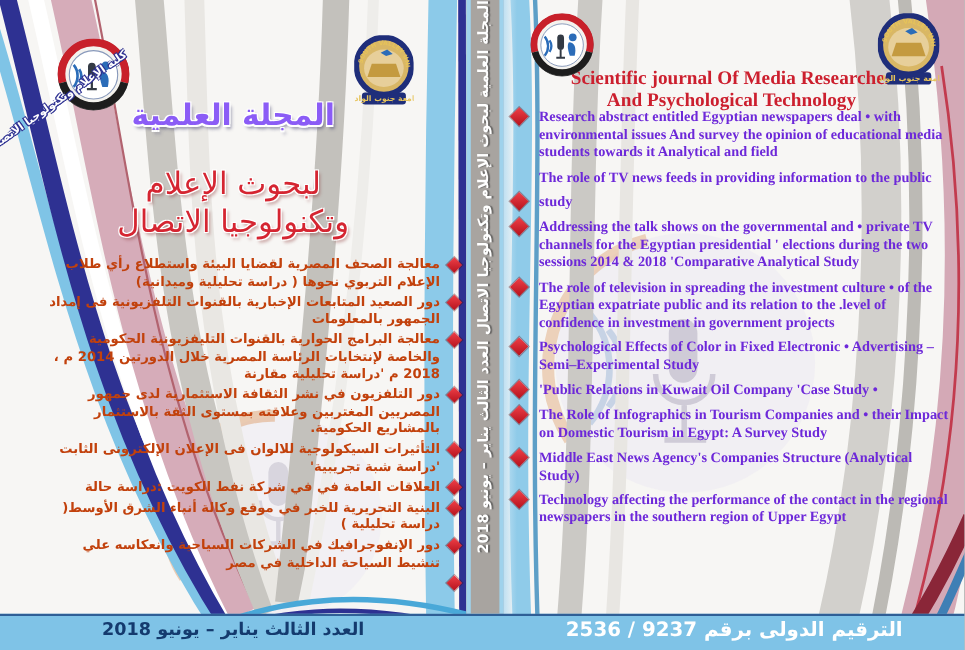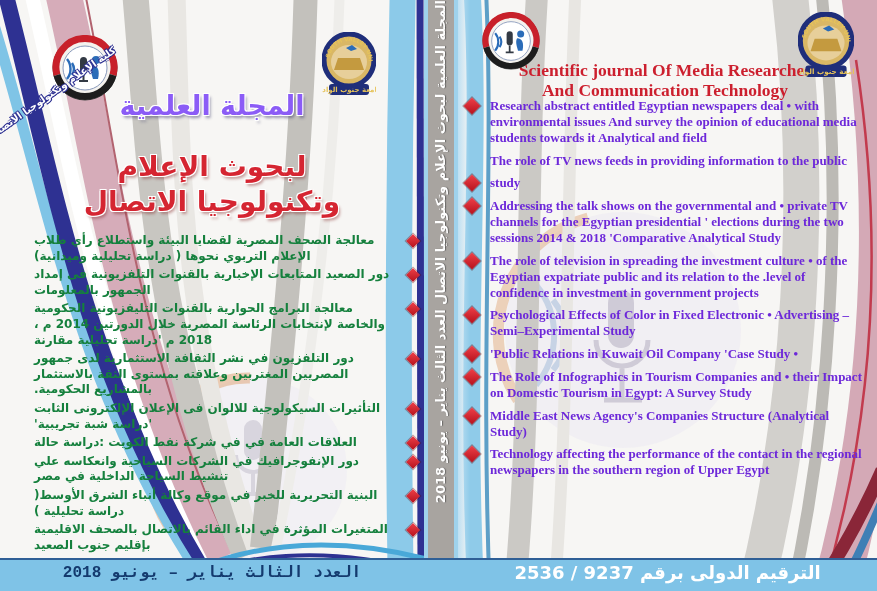--- a/index.html
+++ b/index.html
@@ -24,39 +24,39 @@
     color:#fff;font-weight:bold;font-size:13px;line-height:26px;
     text-align:right;direction:rtl;white-space:nowrap;
     text-shadow:0 1px 1px rgba(60,60,60,.6);
     z-index:6;
   }
 
   
   .footer-bar{position:absolute;left:0;top:558px;width:877px;height:33px;
     background:#7fc3e7;border-top:2px solid #2f5f96;box-sizing:border-box;z-index:7;}
   .footer-left{position:absolute;left:0;top:562px;width:424px;text-align:center;
-    direction:rtl;color:#143a6e;font-weight:bold;font-size:16px;z-index:8;font-family:Liberation Mono, monospace;}
+    direction:rtl;color:#143a6e;font-weight:bold;font-size:16px;z-index:8;}
   .footer-right{position:absolute;left:458px;top:562px;width:419px;text-align:center;
     direction:rtl;color:#ffffff;font-weight:bold;font-size:18px;z-index:8;}
   .footer-right .num{direction:ltr;unicode-bidi:isolate;letter-spacing:1px;}
 
   
   .title-ar{position:absolute;left:40px;top:90px;width:344px;text-align:center;z-index:5;}
   .title-ar .l1{
     color:#8b5cf6;font-size:27px;font-weight:bold;direction:rtl;
     text-shadow:-1px -1px 0 #fff,1px -1px 0 #fff,-1px 1px 0 #fff,1px 1px 0 #fff,2px 3px 3px rgba(40,40,90,.45);}
   .title-ar .l2,.title-ar .l3{
-    color:#d52531;font-size:28px;font-weight:bold;direction:rtl;line-height:1.25;
+    color:#d52531;font-size:28px;font-weight:normal;direction:rtl;line-height:1.25;
     text-shadow:-1px -1px 0 #fff,1px -1px 0 #fff,-1px 1px 0 #fff,1px 1px 0 #fff,2px 3px 3px rgba(120,20,20,.4);}
   .title-ar .l2{margin-top:28px;}
 
   
   .ar-list{position:absolute;left:34px;top:233px;width:386px;direction:rtl;z-index:5;}
   .ar-item{position:relative;padding-right:20px;margin-bottom:3px;
-    text-align:left;color:#15803d;font-weight:bold;font-size:12px;line-height:1.3;}
+    text-align:right;color:#c2410c;font-weight:bold;font-size:12px;line-height:1.3;}
   .ar-item .diamond{position:absolute;right:2px;top:3px;}
 
   
   .title-en{position:absolute;left:472px;top:60px;width:386px;text-align:center;z-index:5;
     font-family:"Liberation Serif",serif;color:#cc1f2e;font-weight:bold;font-size:17.5px;line-height:1.15;}
   .en-list{position:absolute;left:464px;top:98px;width:402px;z-index:5;}
   .en-item{position:relative;padding-left:26px;margin-bottom:7px;
     font-family:"Liberation Serif",serif;font-weight:bold;font-size:13px;line-height:1.22;color:#6d28d9;}
   .en-item .diamond{position:absolute;left:2px;top:2px;width:12px;height:12px;}
 
@@ -192,31 +192,30 @@
         <span>التأثيرات السيكولوجية للالوان فى الإعلان الإلكترونى الثابت 'دراسة شبة تجريبية'</span>
       </div>
 
       <div class="ar-item">
         <span class="diamond"></span>
         <span>العلاقات العامة في في شركة نفط الكويت  :دراسة حالة</span>
       </div>
 
       <div class="ar-item">
         <span class="diamond"></span>
+        <span>البنية التحريرية للخبر في موقع وكالة أنباء الشرق الأوسط( دراسة تحليلية )</span>
+      </div>
+
+      <div class="ar-item">
+        <span class="diamond"></span>
         <span>دور الإنفوجرافيك في الشركات السياحية وانعكاسه علي تنشيط السياحة الداخلية في مصر</span>
       </div>
 
       <div class="ar-item">
         <span class="diamond"></span>
-        <span>البنية التحريرية للخبر في موقع وكالة أنباء الشرق الأوسط( دراسة تحليلية )</span>
-      </div>
-
-      <div class="ar-item">
-        <span class="diamond"></span>
-        <span>المتغيرات المؤثرة في اداء القائم بالاتصال بالصحف الاقليمية بإقليم جنوب الصعيد</span>
       </div>
     </div>
 
   <svg id="fac-logo-right" class="logo" width="58" height="58" viewBox="0 0 66 66">
     <circle cx="33" cy="33" r="32" fill="#f4f2ee" stroke="#444" stroke-width="1"></circle>
     <path d="M5,40 A29,29 0 1 1 61,40" stroke="#c8202a" stroke-width="7" fill="none"></path>
     <path d="M5,40 A29,29 0 0 0 61,40" stroke="#1d1d1d" stroke-width="7" fill="none"></path>
     <circle cx="33" cy="33" r="22" fill="#ffffff" stroke="#8899bb" stroke-width="1"></circle>
     <path d="M20,28 a11,11 0 0 1 0,12 M15,24 a16,16 0 0 1 0,20" stroke="#2b6cb8" stroke-width="2.4" fill="none"></path>
     <rect x="28" y="22" width="7" height="16" rx="3.5" fill="#333a44"></rect>
@@ -231,21 +230,21 @@
     <text font-size="5.5" fill="#e6c35a" font-weight="bold"><textPath href="#arcR" startOffset="4">SOUTH VALLEY UNIVERSITY</textPath></text>
     <ellipse cx="27" cy="30" rx="18" ry="17" fill="#e7cf9a"></ellipse>
     <path d="M12,38 h30 l-4,-12 h-22 Z" fill="#c49a3f"></path>
     <path d="M24,16 l6,-3 5,4 -6,2 Z" fill="#2b6cb8"></path>
     <rect x="7" y="52" width="40" height="11" rx="3" fill="#1f2e7a"></rect>
     <text x="27" y="60" text-anchor="middle" font-size="7" fill="#e6c35a" font-weight="bold">جامعة جنوب الوادي</text>
   </svg>
 
   <div class="title-en">
     <div>Scientific journal Of Media Researches</div>
-    <div>And Communication Technology</div>
+    <div>And Psychological Technology</div>
   </div>
 
   <div class="en-list">
 
       <div class="en-item">
         <span class="diamond"></span>
         <span>Research abstract entitled Egyptian newspapers deal • with environmental issues And survey the opinion of educational media students towards it Analytical and field</span>
       </div>
 
       <div class="en-item">

